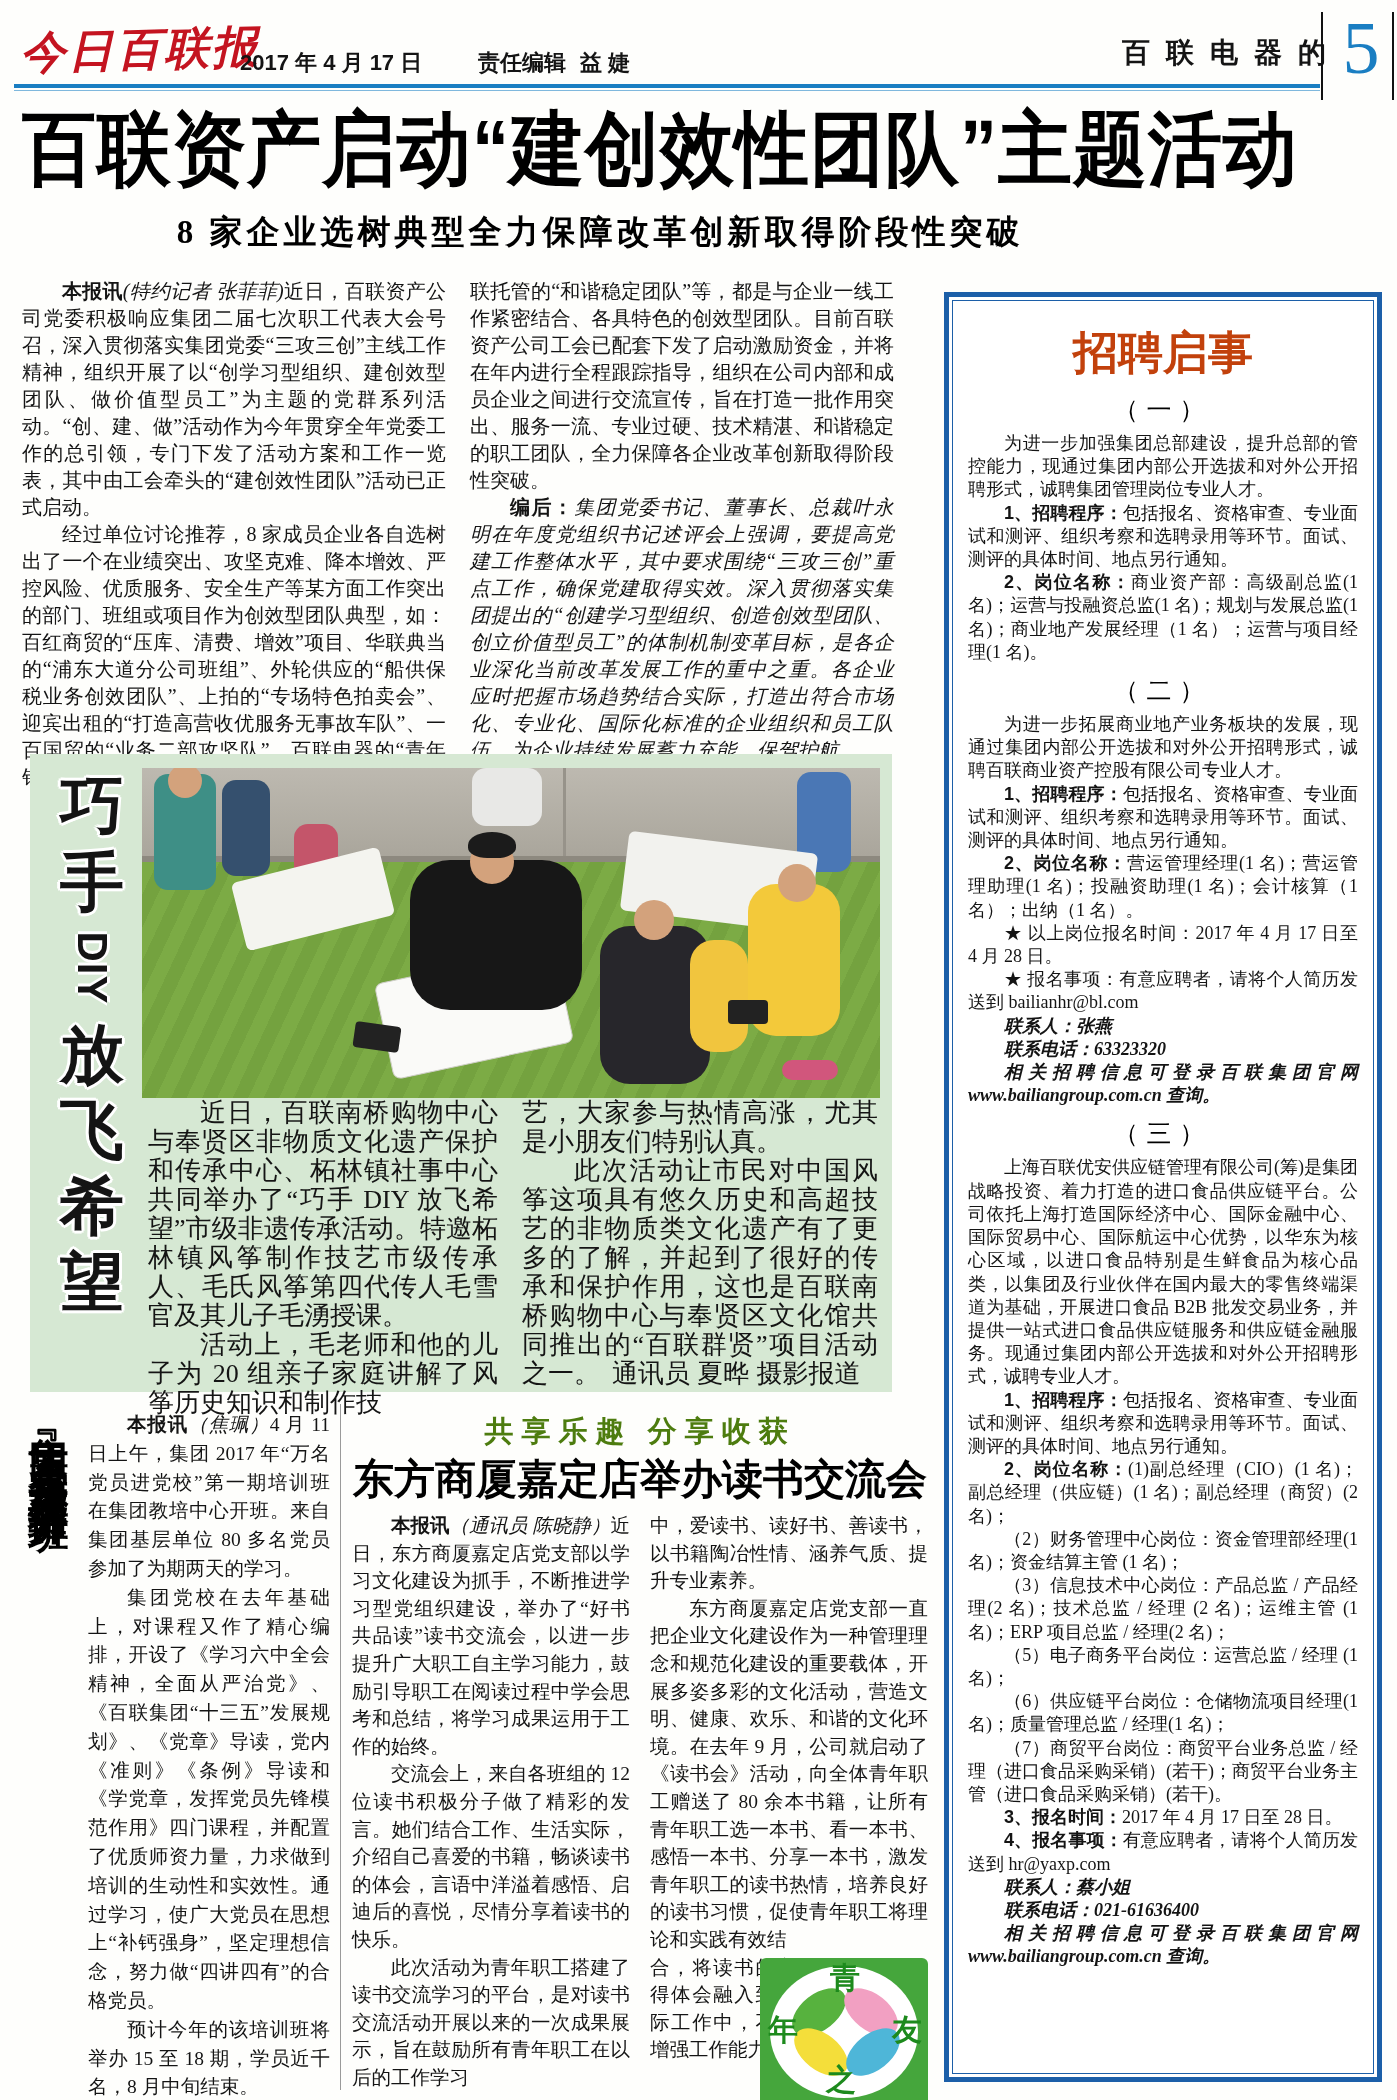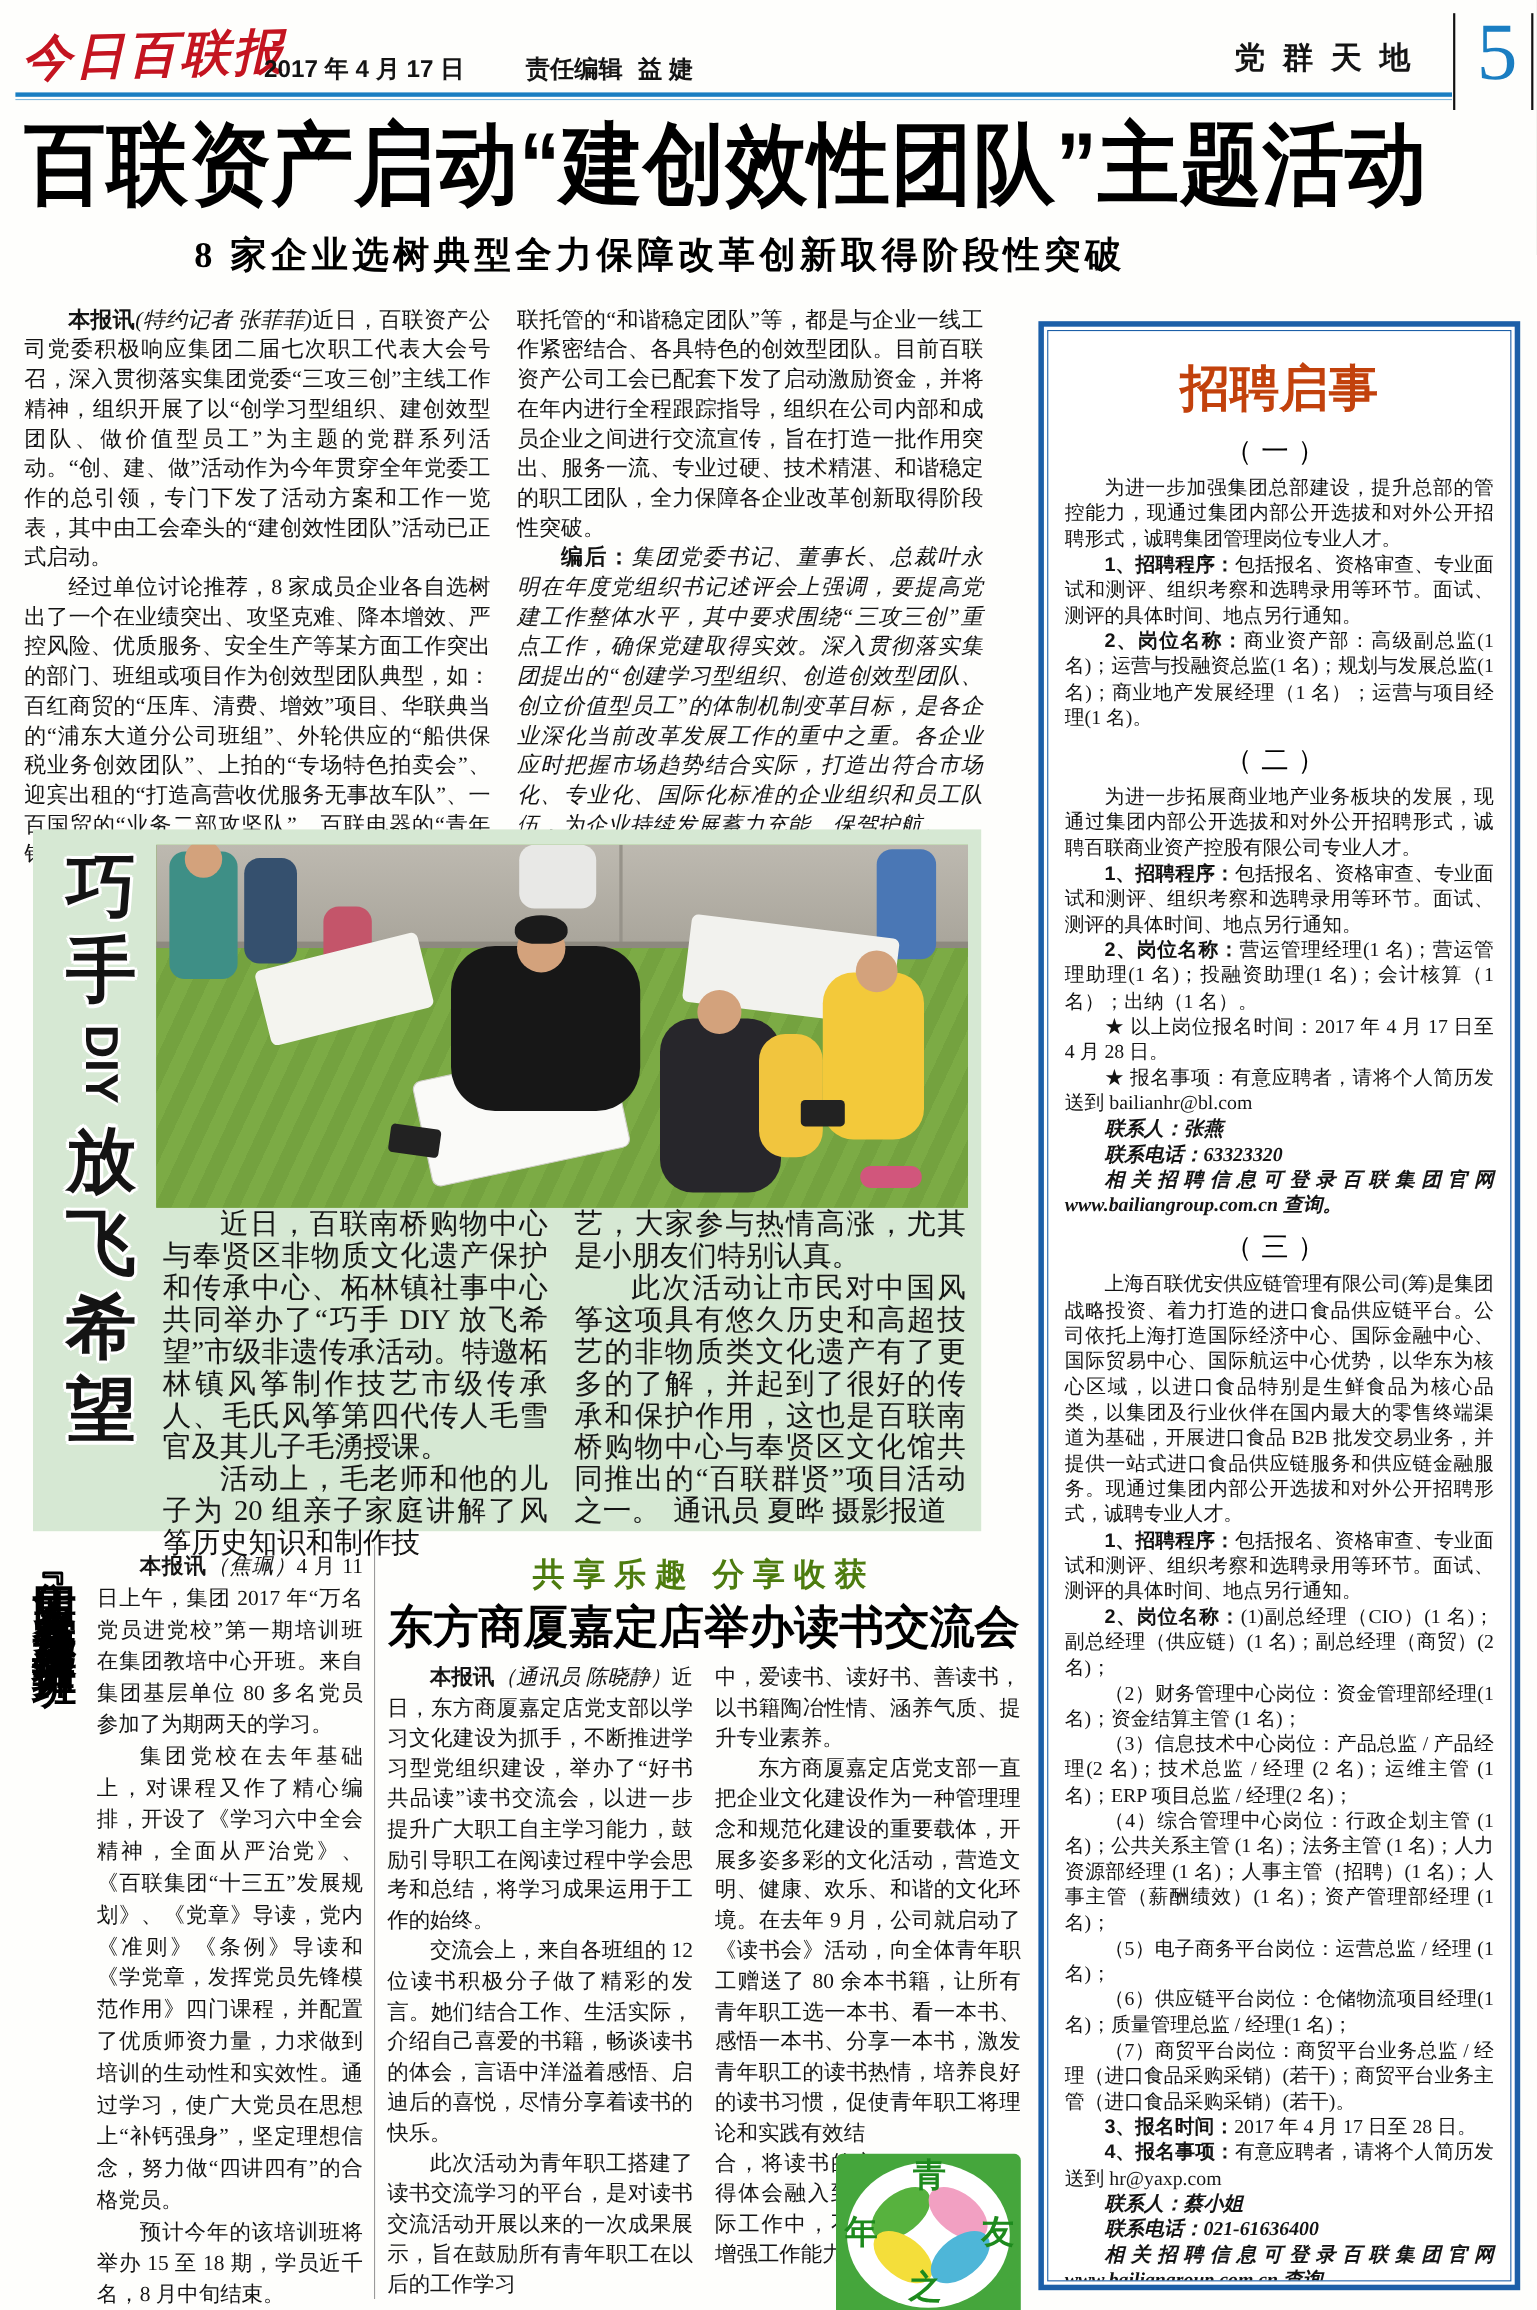--- a/index.html
+++ b/index.html
@@ -99,21 +99,21 @@
 </head>
 <body>
 
 <div class="page">
 
   <div class="masthead">今日百联报</div>
   <div class="hdr-meta hdr-date">2017 年 4 月 17 日</div>
   <div class="hdr-meta hdr-editor">
     <span class="sp">责任编辑</span><span>益 婕</span>
   </div>
-  <div class="section-name">党群天地</div>
+  <div class="section-name">百联电器的</div>
   <div class="pagenum-divider"></div>
   <div class="page-number">5</div>
   <div class="pagenum-divider2"></div>
   <div class="header-rule"></div>
   <div class="header-rule-sub"></div>
 
   <h1 class="main-headline">百联资产启动“建创效性团队”主题活动</h1>
   <h2 class="sub-headline">8 家企业选树典型全力保障改革创新取得阶段性突破</h2>
 
   <div class="story-col col1">
@@ -226,21 +226,20 @@
       <p class="kai">联系人：张燕</p>
       <p class="kai">联系电话：63323320</p>
       <p class="kai">相关招聘信息可登录百联集团官网 www.bailiangroup.com.cn 查询。</p>
 
       <div class="r-sec">（三）</div>
       <p>上海百联优安供应链管理有限公司(筹)是集团战略投资、着力打造的进口食品供应链平台。公司依托上海打造国际经济中心、国际金融中心、国际贸易中心、国际航运中心优势，以华东为核心区域，以进口食品特别是生鲜食品为核心品类，以集团及行业伙伴在国内最大的零售终端渠道为基础，开展进口食品 B2B 批发交易业务，并提供一站式进口食品供应链服务和供应链金融服务。现通过集团内部公开选拔和对外公开招聘形式，诚聘专业人才。</p>
       <p><b class="lead">1、招聘程序：</b><span>包括报名、资格审查、专业面试和测评、组织考察和选聘录用等环节。面试、测评的具体时间、地点另行通知。</span></p>
       <p><b class="lead">2、岗位名称：</b><span>(1)副总经理（CIO）(1 名)；副总经理（供应链）(1 名)；副总经理（商贸）(2 名)；</span></p>
       <p>（2）财务管理中心岗位：资金管理部经理(1 名)；资金结算主管 (1 名)；</p>
       <p>（3）信息技术中心岗位：产品总监 / 产品经理(2 名)；技术总监 / 经理 (2 名)；运维主管 (1 名)；ERP 项目总监 / 经理(2 名)；</p>
-      <p>（4）综合管理中心岗位：行政企划主管 (1 名)；公共关系主管 (1 名)；法务主管 (1 名)；人力资源部经理 (1 名)；人事主管（招聘）(1 名)；人事主管（薪酬绩效）(1 名)；资产管理部经理 (1 名)；</p>
       <p>（5）电子商务平台岗位：运营总监 / 经理 (1 名)；</p>
       <p>（6）供应链平台岗位：仓储物流项目经理(1 名)；质量管理总监 / 经理(1 名)；</p>
       <p>（7）商贸平台岗位：商贸平台业务总监 / 经理（进口食品采购采销）(若干)；商贸平台业务主管（进口食品采购采销）(若干)。</p>
       <p><b class="lead">3、报名时间：</b><span>2017 年 4 月 17 日至 28 日。</span></p>
       <p><b class="lead">4、报名事项：</b><span>有意应聘者，请将个人简历发送到 hr@yaxp.com</span></p>
       <p class="kai">联系人：蔡小姐</p>
       <p class="kai">联系电话：021-61636400</p>
       <p class="kai">相关招聘信息可登录百联集团官网 www.bailiangroup.com.cn 查询。</p>
     </div>
   </div>

